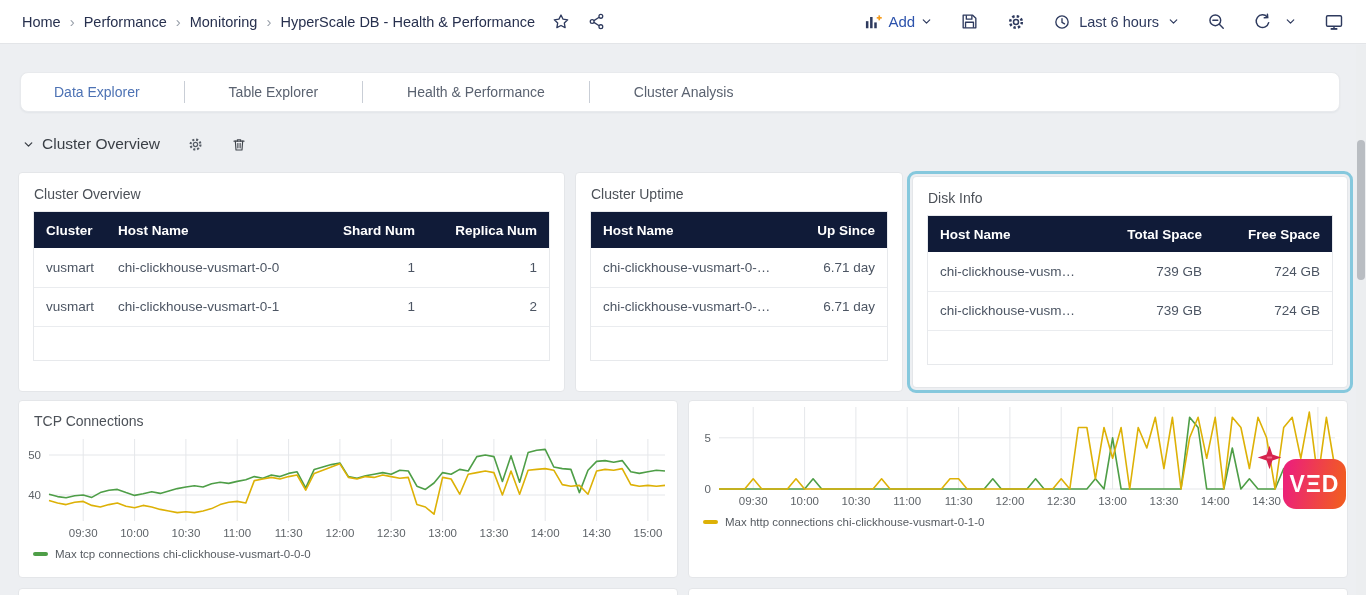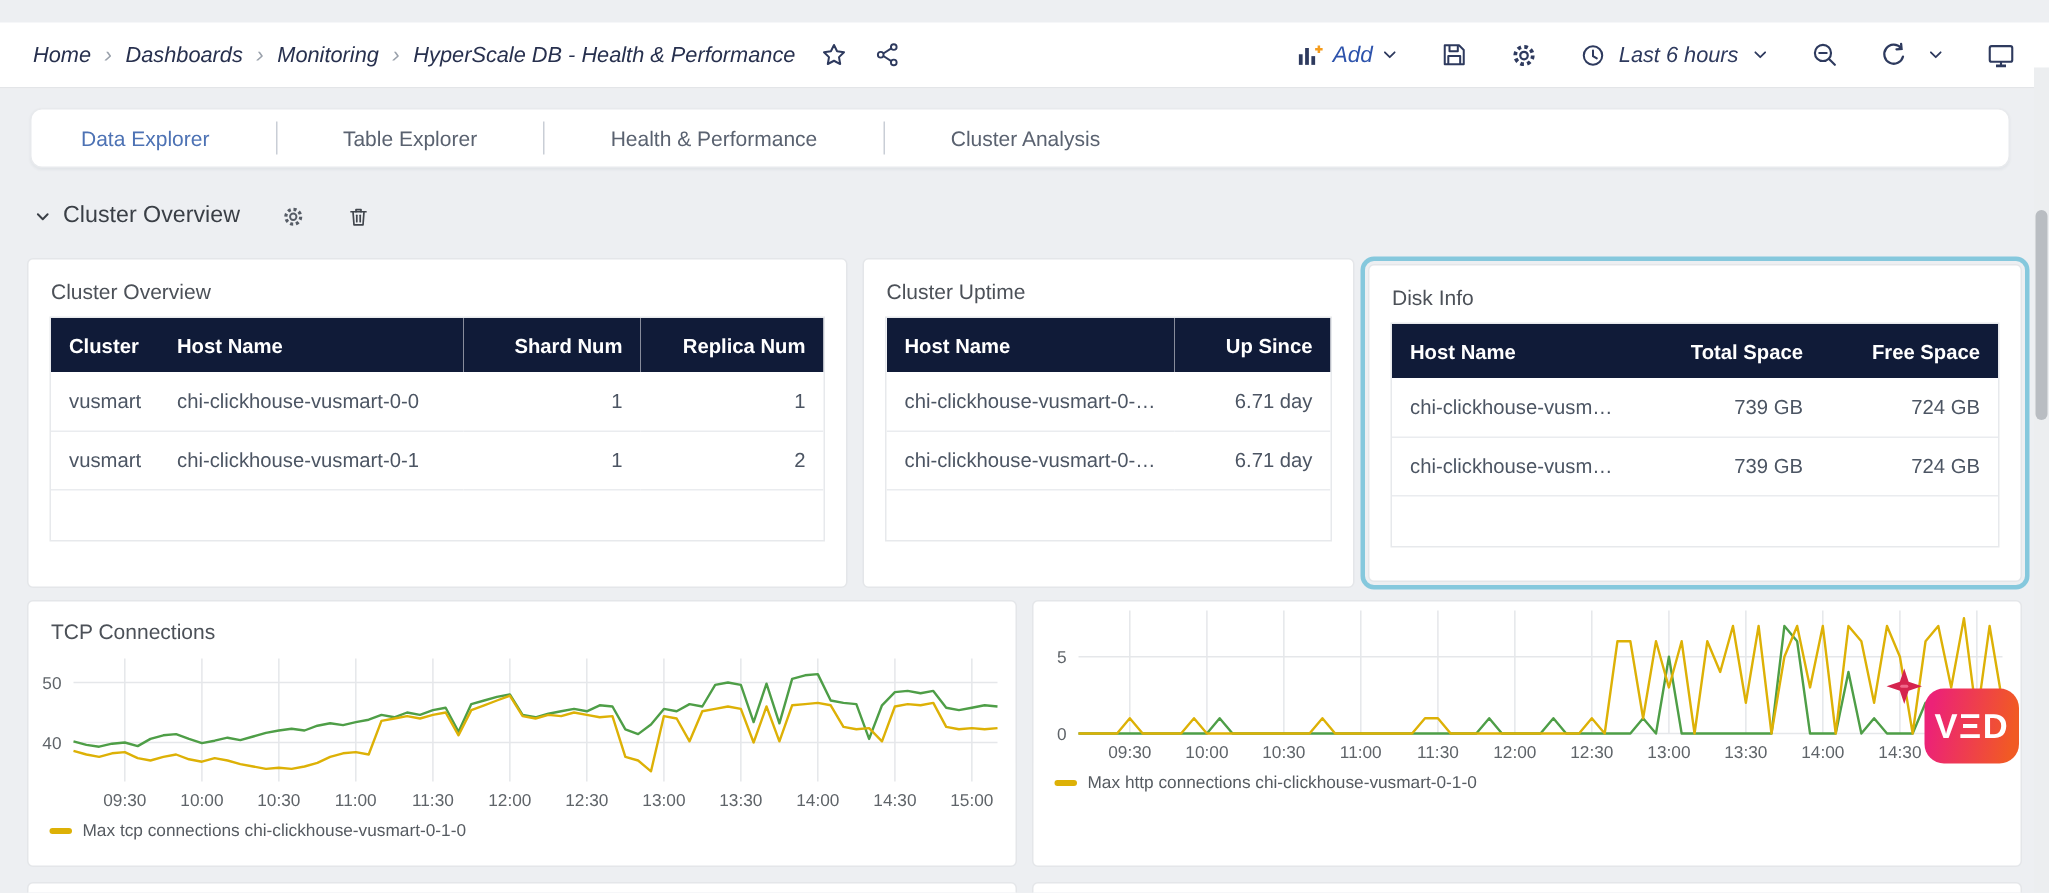--- a/index.html
+++ b/index.html
@@ -8,23 +8,23 @@
     font-family:"Liberation Sans", sans-serif;
     background:#edeff2;
     position:relative;
     overflow:hidden;
     color:#3c434c;
   }
   svg { display:block; }
 
   
   .header {
-    position:absolute; left:0; top:15px; width:1366px; height:44px;
+    position:absolute; left:0; top:0; width:1366px; height:44px;
     background:#ffffff; border-bottom:1px solid #e3e5e8;
-    display:flex; align-items:center; padding:0 22px; z-index:6;font-style:italic;
+    display:flex; align-items:center; padding:0 22px; z-index:6;
   }
   .breadcrumb { display:flex; align-items:center; gap:9px; font-size:14.5px; color:#27304e; }
   .crumb { cursor:pointer; white-space:nowrap; }
   .crumb-sep { color:#9aa1ab; font-size:15px; }
   .bc-actions { display:flex; align-items:center; gap:16px; margin-left:16px; color:#2d3756; }
   .iconbtn { display:flex; align-items:center; justify-content:center; cursor:pointer; color:#2e3a5e; background:none; border:none; }
   .toolbar { margin-left:auto; display:flex; align-items:center; gap:27px; color:#2e3a5e; }
   .add-btn { display:flex; align-items:center; gap:5px; cursor:pointer; }
   .add-label { color:#2d53ac; font-size:15px; }
   .time-btn { display:flex; align-items:center; gap:8px; cursor:pointer; font-size:14.5px; color:#2e3a5e; }
@@ -89,21 +89,21 @@
   }
   #sparkle { position:absolute; left:1256px; top:443px; z-index:8; }
 </style>
 </head>
 <body>
 
 <div class="header">
   <div class="breadcrumb" id="breadcrumb">
       <span class="crumb">Home</span>
       <span class="crumb-sep">›</span>
-      <span class="crumb">Dashboards</span>
+      <span class="crumb">Performance</span>
       <span class="crumb-sep">›</span>
       <span class="crumb">Monitoring</span>
       <span class="crumb-sep">›</span>
       <span class="crumb">HyperScale DB - Health &amp; Performance</span>
     </div>
 
   <div class="bc-actions">
     <span class="iconbtn">
       <svg width="20" height="20" viewBox="0 0 24 24" fill="none" stroke="currentColor" stroke-width="1.6" stroke-linejoin="round">
           <path d="M12 3.6l2.47 5.01 5.53.8-4 3.9.94 5.5L12 16.2l-4.94 2.6.94-5.5-4-3.9 5.53-.8z"></path>
@@ -347,22 +347,22 @@
       <text class="xt" x="628.9" y="104">15:00</text>
       <line class="grid" x1="30" y1="62.0" x2="646" y2="62.0"></line>
       <text class="yt" x="22" y="66.0">40</text>
       <line class="grid" x1="30" y1="22.0" x2="646" y2="22.0"></line>
       <text class="yt" x="22" y="26.0">50</text>
       <polyline points="30.0,61.2 38.6,63.6 47.1,64.8 55.7,62.8 64.2,62.0 72.8,64.4 81.3,59.6 89.9,57.2 98.4,56.4 107.0,59.6 115.6,62.4 124.1,60.8 132.7,58.8 141.2,60.4 149.8,58.0 158.3,55.6 166.9,54.0 175.4,52.8 184.0,54.0 192.6,50.8 201.1,49.2 209.7,50.4 218.2,48.4 226.8,46.8 235.3,43.6 243.9,45.2 252.4,42.0 261.0,43.6 269.6,40.4 278.1,38.8 286.7,54.8 295.2,36.4 303.8,34.0 312.3,31.6 320.9,30.0 329.4,43.6 338.0,45.2 346.6,42.8 355.1,41.2 363.7,39.6 372.2,41.2 380.8,37.2 389.3,38.0 397.9,53.2 406.4,56.4 415.0,50.0 423.6,39.6 432.1,41.2 440.7,36.4 449.2,38.0 457.8,23.6 466.3,22.0 474.9,23.6 483.4,48.4 492.0,22.8 500.6,49.2 509.1,19.6 517.7,17.2 526.2,16.4 534.8,34.0 543.3,35.6 551.9,36.4 560.4,59.6 569.0,37.2 577.6,28.4 586.1,27.6 594.7,29.2 603.2,27.6 611.8,38.8 620.3,40.4 628.9,38.8 637.4,37.2 646.0,38.0" fill="none" stroke="#4e9e47" stroke-width="1.6" stroke-linejoin="round"></polyline>
       <polyline points="30.0,67.6 38.6,70.0 47.1,71.6 55.7,69.2 64.2,68.4 72.8,72.4 81.3,74.0 89.9,71.6 98.4,70.0 107.0,73.2 115.6,74.8 124.1,72.4 132.7,74.0 141.2,76.4 149.8,78.0 158.3,79.6 166.9,78.8 175.4,79.6 184.0,78.0 192.6,75.6 201.1,71.6 209.7,69.2 218.2,68.4 226.8,70.0 235.3,47.6 243.9,46.0 252.4,44.4 261.0,46.0 269.6,43.6 278.1,42.0 286.7,57.2 295.2,40.4 303.8,37.2 312.3,34.0 320.9,30.8 329.4,44.4 338.0,46.0 346.6,43.6 355.1,44.4 363.7,42.0 372.2,43.6 380.8,45.2 389.3,44.4 397.9,71.6 406.4,74.0 415.0,81.2 423.6,44.4 432.1,46.0 440.7,61.2 449.2,41.2 457.8,39.6 466.3,38.0 474.9,39.6 483.4,62.0 492.0,38.0 500.6,61.2 509.1,37.2 517.7,36.4 526.2,35.6 534.8,37.2 543.3,51.6 551.9,53.2 560.4,52.4 569.0,61.2 577.6,38.0 586.1,36.4 594.7,37.2 603.2,35.6 611.8,51.6 620.3,53.2 628.9,52.4 637.4,53.2 646.0,52.4" fill="none" stroke="#ddb106" stroke-width="1.6" stroke-linejoin="round"></polyline>
     </svg>
   <div class="legend">
       <span class="legend-item">
-        <span class="dash" style="background: rgb(221, 177, 6);"></span>
-        <span>Max tcp connections chi-clickhouse-vusmart-0-1-0</span>
+        <span class="dash" style="background: rgb(78, 158, 71);"></span>
+        <span>Max tcp connections chi-clickhouse-vusmart-0-0-0</span>
       </span>
     </div>
 </div>
 
 <div class="panel" id="p-http">
   <svg class="chart" viewBox="0 0 660 112">
       <line class="grid" x1="64.2" y1="6" x2="64.2" y2="88"></line>
       <text class="xt" x="64.2" y="104">09:30</text>
       <line class="grid" x1="115.6" y1="6" x2="115.6" y2="88"></line>
       <text class="xt" x="115.6" y="104">10:00</text>

